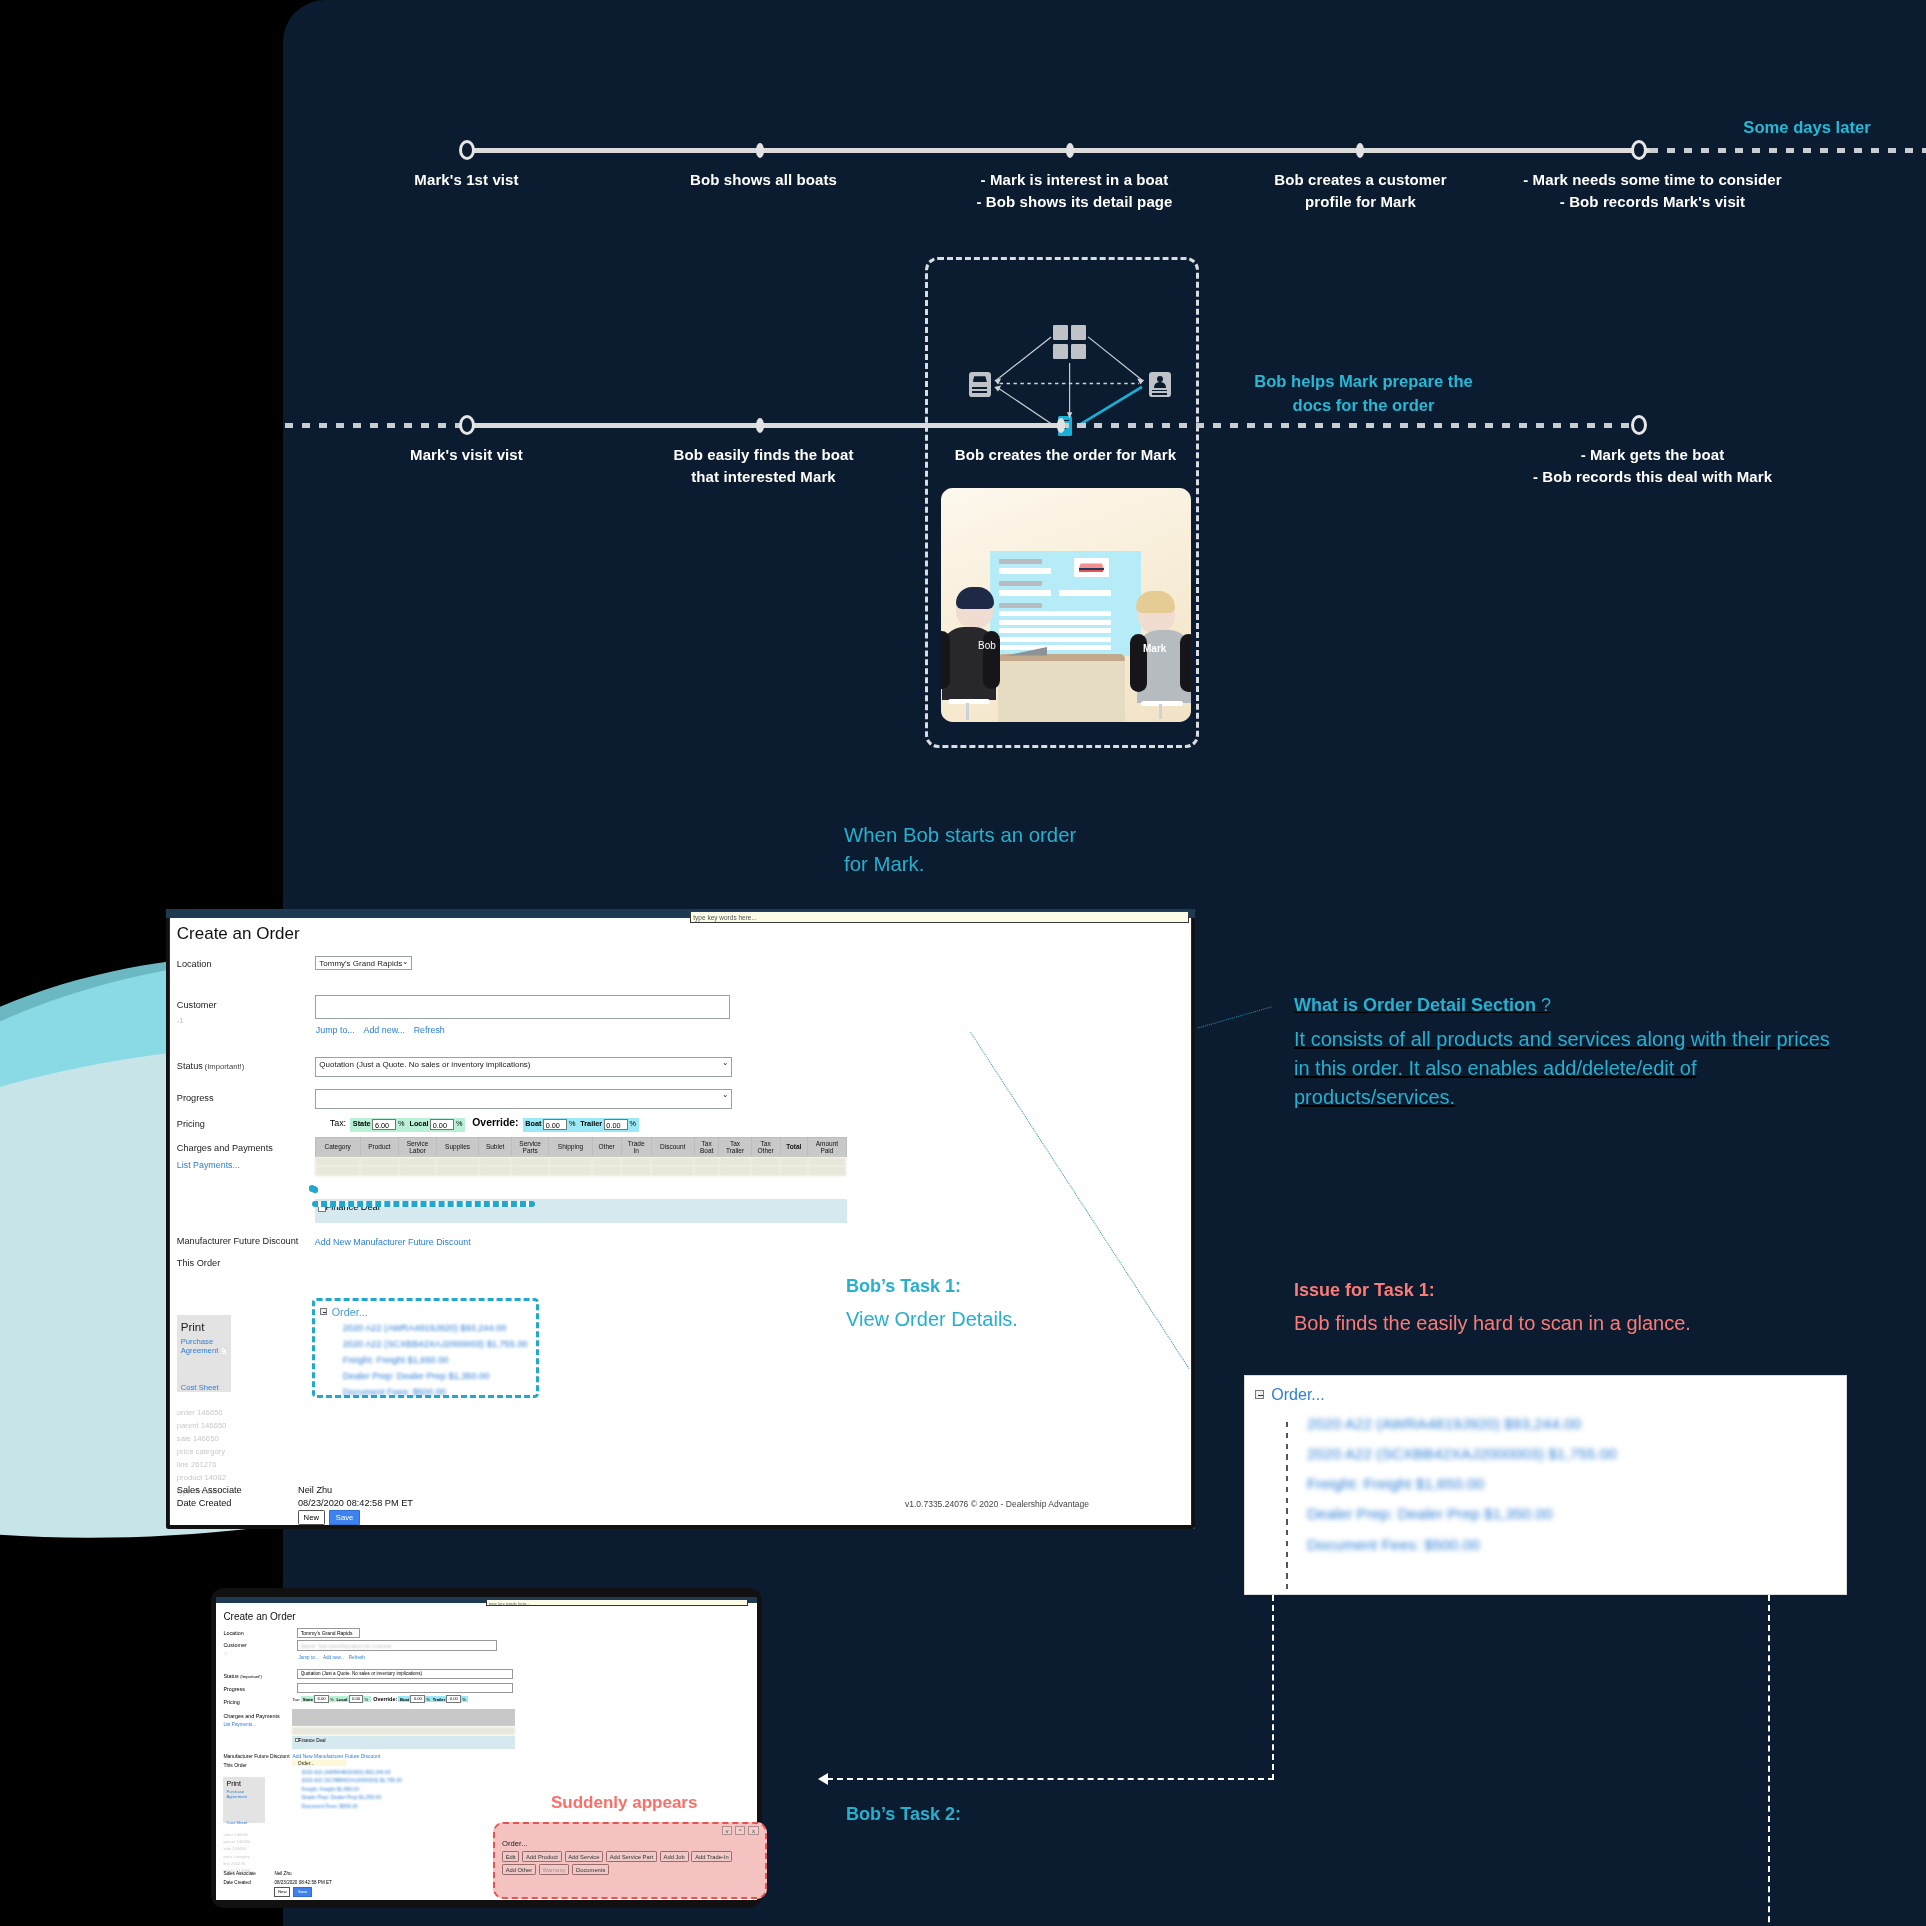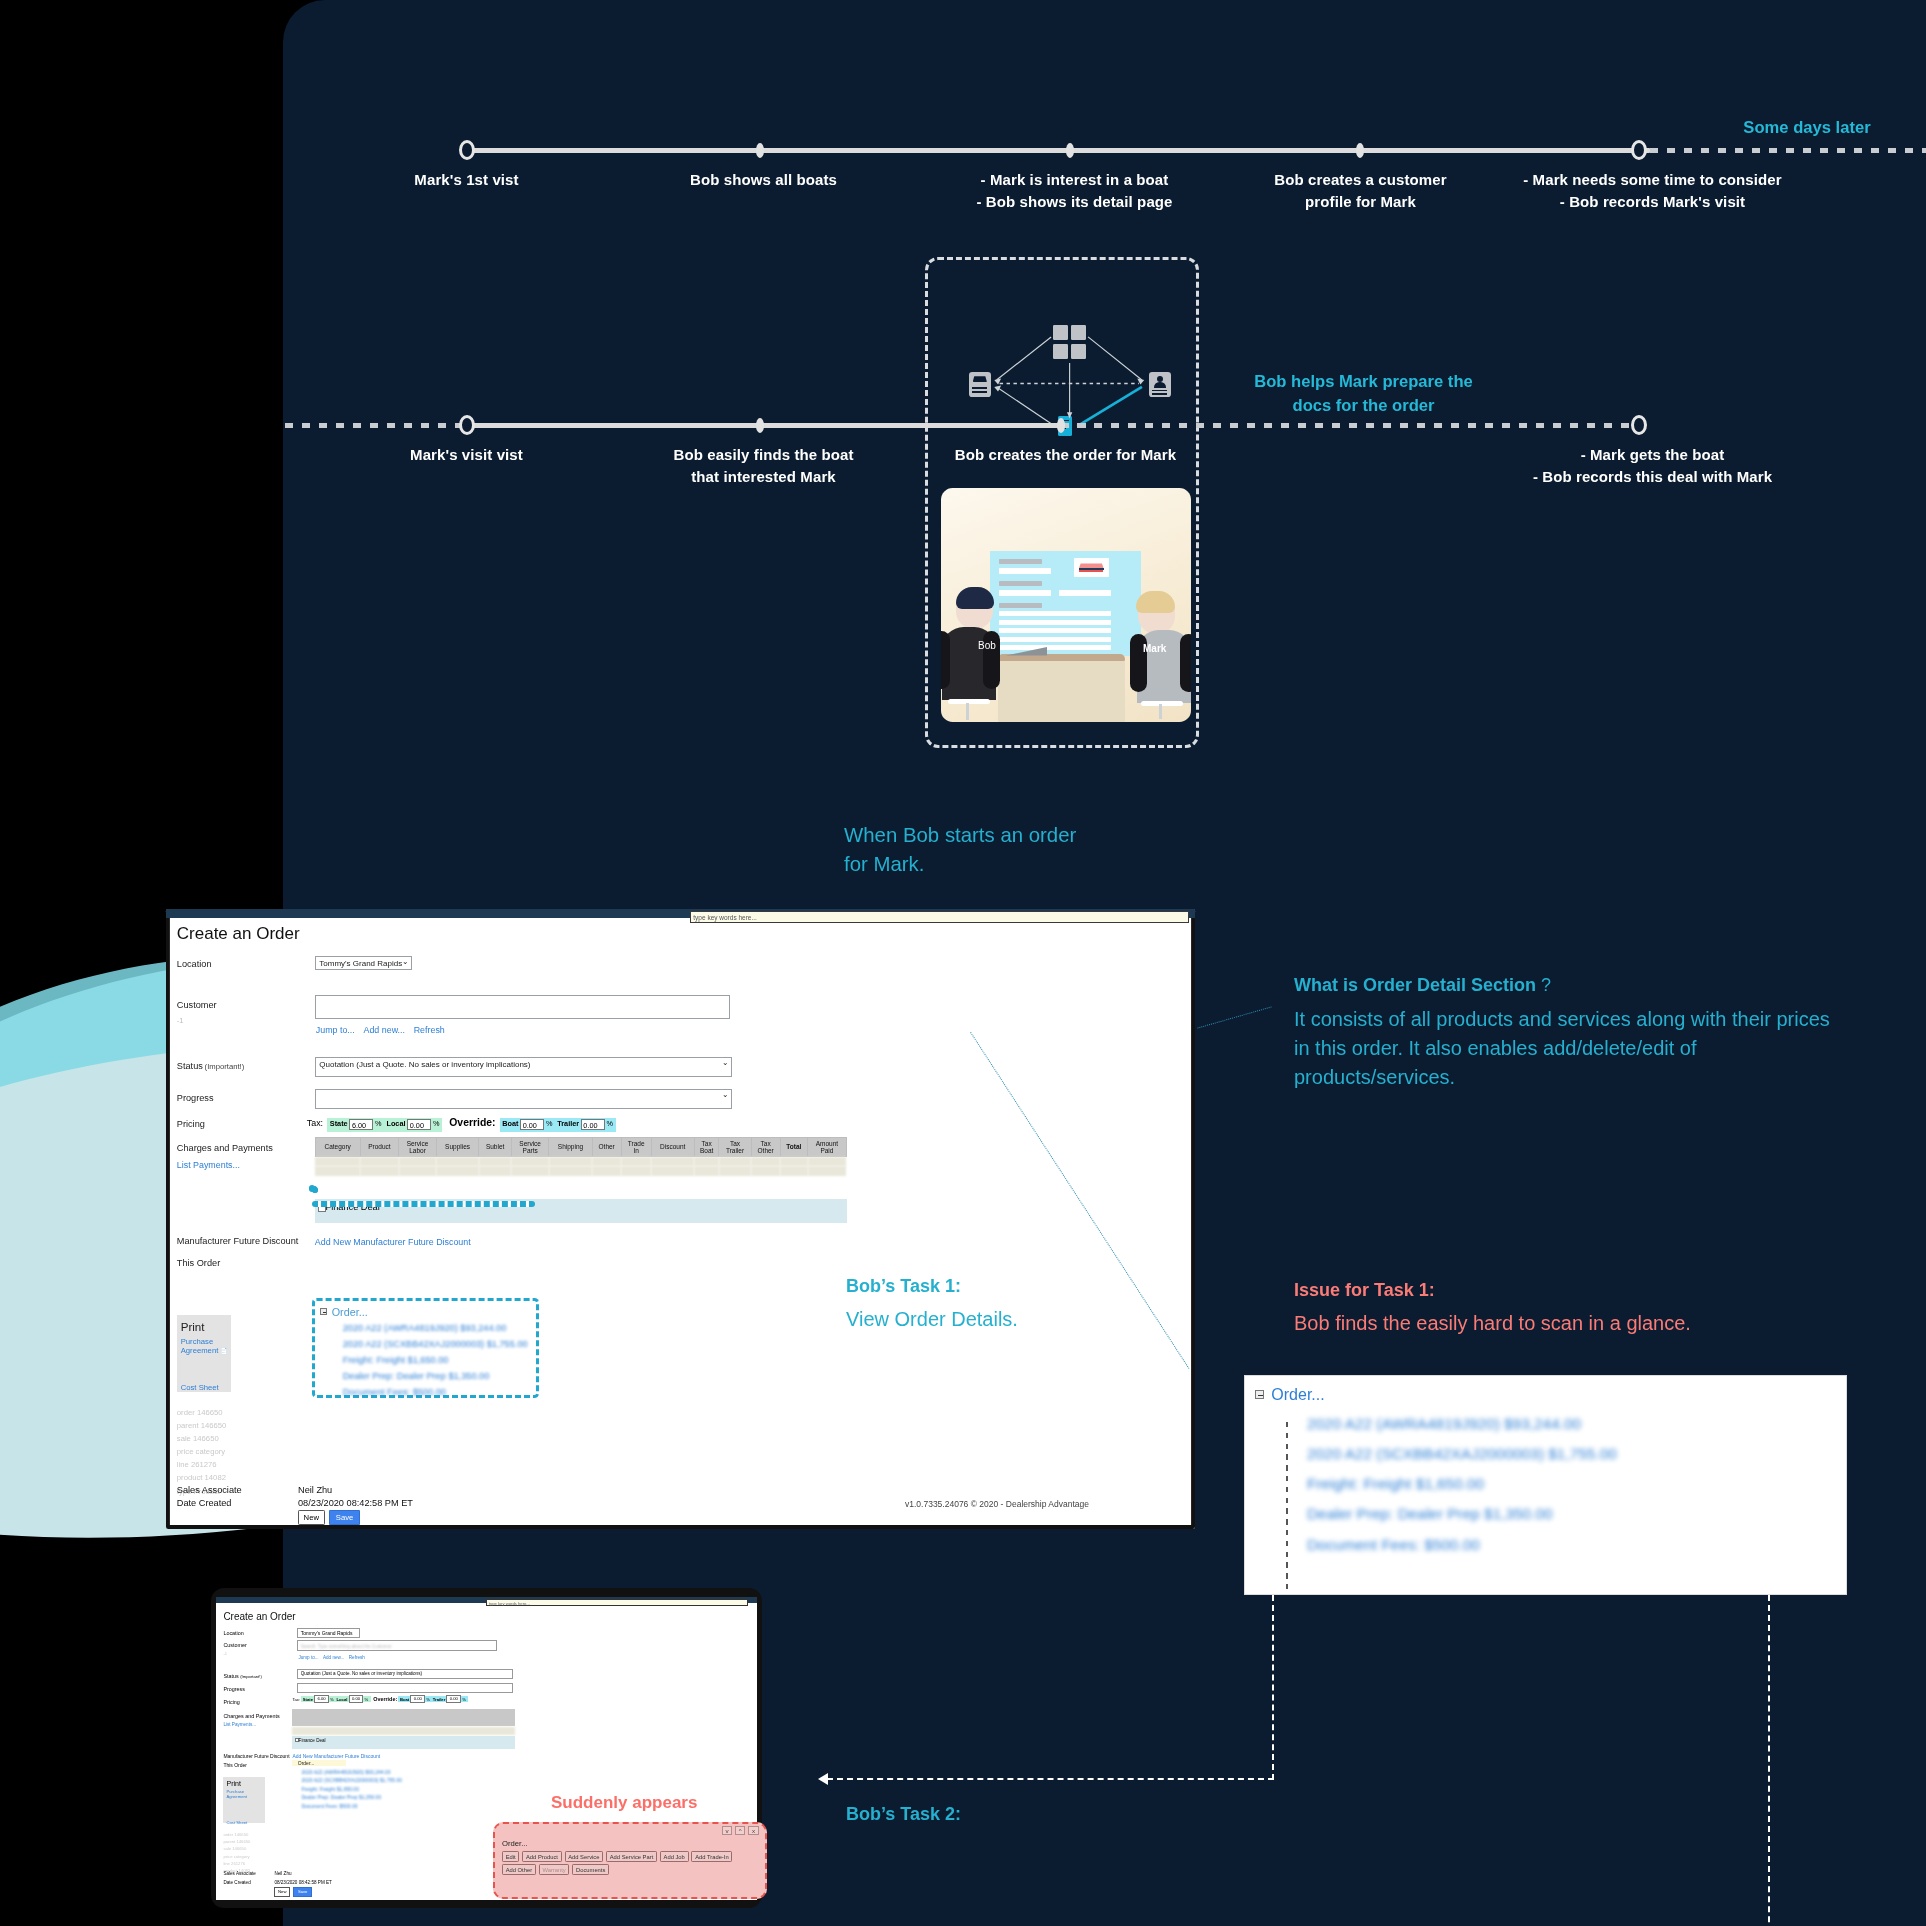--- a/index.html
+++ b/index.html
@@ -365,21 +365,21 @@
       <div class="sel" style="position:absolute; left:138px; top:133px; width:417px; height:20px;">Quotation (Just a Quote. No sales or inventory implications)</div>
 
       <div style="position:absolute; left:0; top:169px;">
         <span class="flbl">Progress</span>
       </div>
       <div class="sel" style="position:absolute; left:138px; top:165px; width:417px; height:20px;"></div>
 
       <div style="position:absolute; left:0; top:195px;">
         <span class="flbl">Pricing</span>
       </div>
-      <div style="position:absolute; left:130px; top:193px; white-space:nowrap;">
+      <div style="position:absolute; left:153px; top:193px; white-space:nowrap;">
         <span style="font-size:8.9px;">Tax:</span>
         <span class="taxbox" style="margin-left:2.3px;">
           <b style="font-size:7.3px;">State</b>
           <span class="minin">6.00</span>
           <span style="font-size:7.3px;">%</span>
           <b style="font-size:7.3px;margin-left:3.1px;">Local</b>
           <span class="minin">0.00</span>
           <span style="font-size:7.3px;">%</span>
         </span>
         <b style="font-size:10.4px;margin-left:5.4px;">Override:</b>
@@ -539,21 +539,21 @@
     <div style="position:absolute; left:132px; top:604px;">
       <span class="btn-new">New</span>
       <span class="btn-save" style="margin-left:3.1px;">Save</span>
     </div>
   </div>
 
   <div style="position:absolute; left:905px; top:1499px; font-size:8.5px; color:#444;">v1.0.7335.24076  © 2020 - Dealership Advantage</div>
 
   <div class="conn-dot" style="left:1196px; top:1017px; width:77px; transform:rotate(-16deg);"></div>
 
-  <div class="ann" style="left:1294px; top:974px; width:551px;">
+  <div class="ann" style="left:1294px; top:994px; width:551px;text-decoration:underline;">
     <div class="ann-h cy"><span>What is Order Detail Section</span><span style="font-weight:400;"> ?</span></div>
     <div class="ann-b cy" style="margin-top:7.7px;">It consists of all products and services along with their prices in this order. It also enables add/delete/edit of products/services.</div>
   </div>
 
   <div class="conn-dot" style="left:971px; top:1032px; width:401px; transform:rotate(57deg); transform-origin:0 0; border-color:#2f8fb0;"></div>
 
   <div class="ann" style="left:846px; top:1275px; width:347px;">
     <div class="ann-h cy">Bob’s Task 1:</div>
     <div class="ann-b cy" style="margin-top:6.2px;">View Order Details.</div>
   </div>

